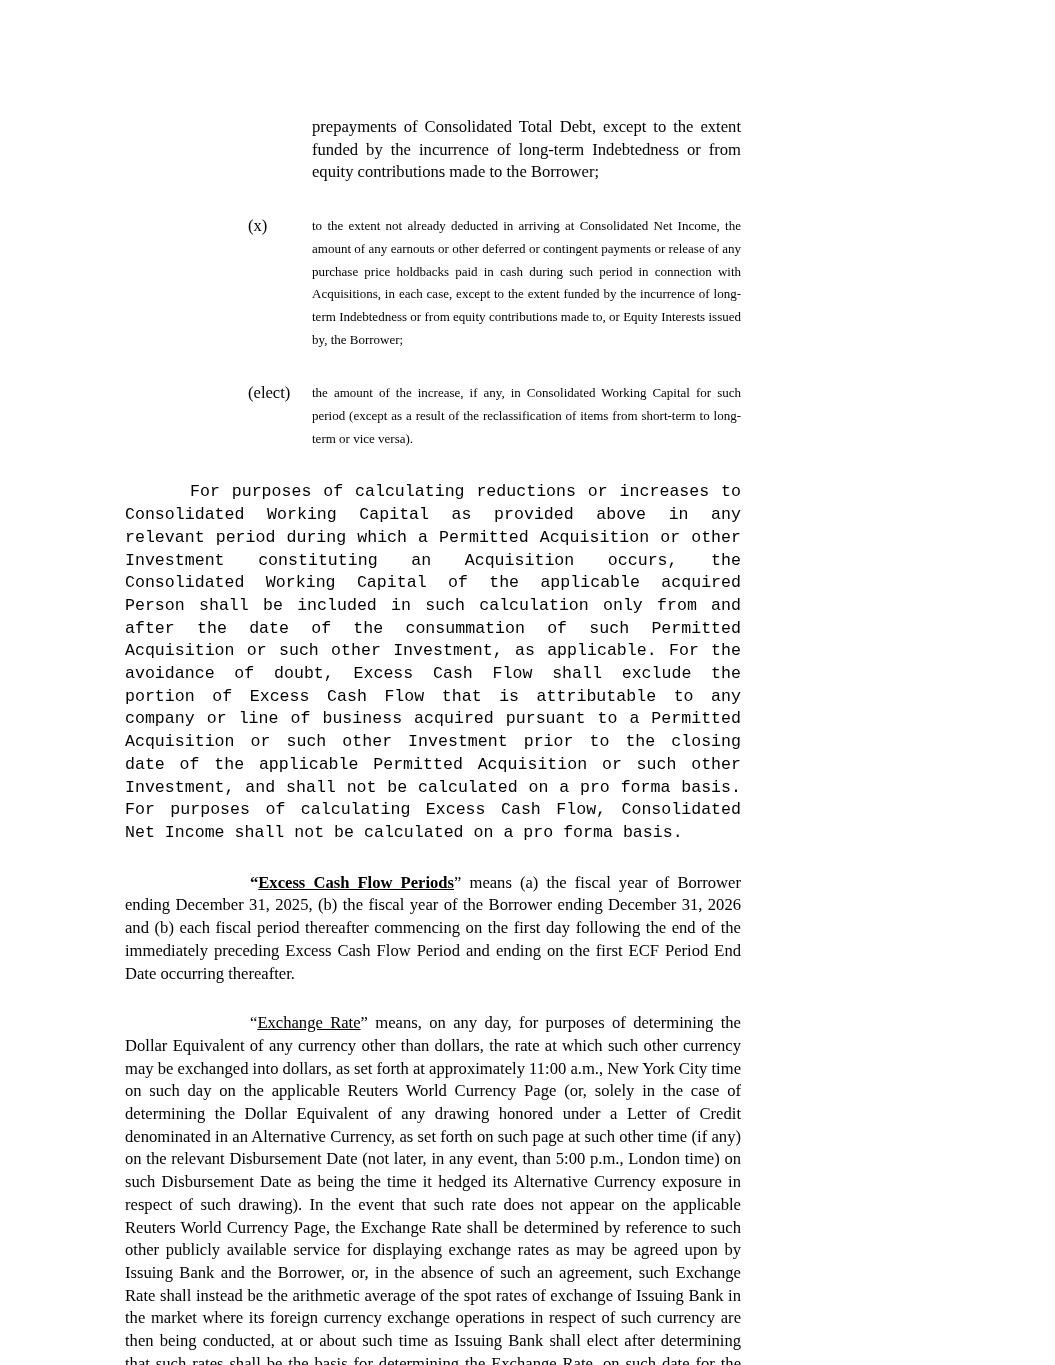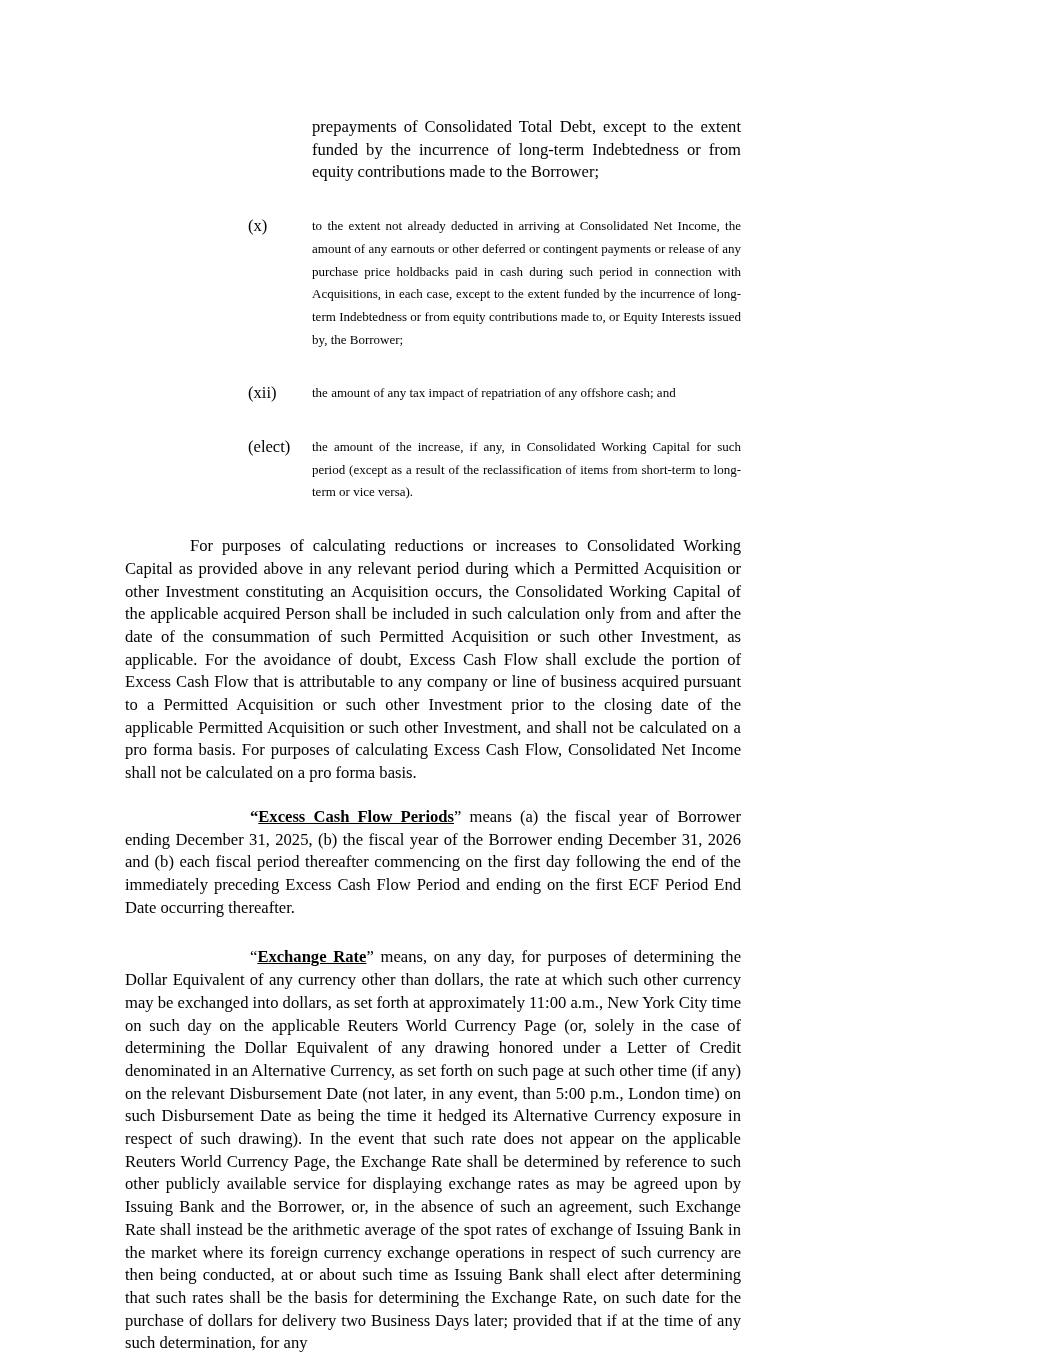--- a/index.html
+++ b/index.html
@@ -39,46 +39,43 @@
     text-align: left;
   }
   .item-text {
     flex: 1;
     font-size: 13px;
     line-height: 22.7px;
     text-align: justify;
   }
   .body-para {
     text-indent: 65px;
-    margin-bottom: 21px;
+    margin-bottom: 27px;
+    font-family: Liberation Mono, monospace;
   }
   .def-para {
     text-indent: 125px;
     margin-bottom: 27px;
   }
-  .underline { text-decoration: underline; font-weight: bold; }
+  .underline { text-decoration: underline; }
   .bold { font-weight: bold; }
 </style>
 </head>
 <body>
 
 <div class="page">
 
   <p class="para cont-para">prepayments of Consolidated Total Debt, except to the extent funded by the incurrence of long-term Indebtedness or from equity contributions made to the Borrower;</p>
 
   <div class="list-item">
     <span class="list-marker">(x)</span>
     <span class="item-text">to the extent not already deducted in arriving at Consolidated Net Income, the amount of any earnouts or other deferred or contingent payments or release of any purchase price holdbacks paid in cash during such period in connection with Acquisitions, in each case, except to the extent funded by the incurrence of long-term Indebtedness or from equity contributions made to, or Equity Interests issued by, the Borrower;</span>
   </div>
 
 
-  <div class="list-item">
-    <span class="list-marker">(xii)</span>
-    <span class="item-text">the amount of any tax impact of repatriation of any offshore cash; and</span>
-  </div>
 
   <div class="list-item">
     <span class="list-marker">(elect)</span>
     <span class="item-text">the amount of the increase, if any, in Consolidated Working Capital for such period (except as a result of the reclassification of items from short-term to long-term or vice versa).</span>
   </div>
 
   <p class="para body-para">For purposes of calculating reductions or increases to Consolidated Working Capital as provided above in any relevant period during which a Permitted Acquisition or other Investment constituting an Acquisition occurs, the Consolidated Working Capital of the applicable acquired Person shall be included in such calculation only from and after the date of the consummation of such Permitted Acquisition or such other Investment, as applicable. For the avoidance of doubt, Excess Cash Flow shall exclude the portion of Excess Cash Flow that is attributable to any company or line of business acquired pursuant to a Permitted Acquisition or such other Investment prior to the closing date of the applicable Permitted Acquisition or such other Investment, and shall not be calculated on a pro forma basis. For purposes of calculating Excess Cash Flow, Consolidated Net Income shall not be calculated on a pro forma basis.</p>
 
   <p class="para def-para"><span class="bold">“</span><span class="bold underline">Excess Cash Flow Periods</span><span>” means (a) the fiscal year of Borrower ending December 31, 2025, (b) the fiscal year of the Borrower ending December 31, 2026 and (b) each fiscal period thereafter commencing on the first day following the end of the immediately preceding Excess Cash Flow Period and ending on the first ECF Period End Date occurring thereafter.</span></p>
 

